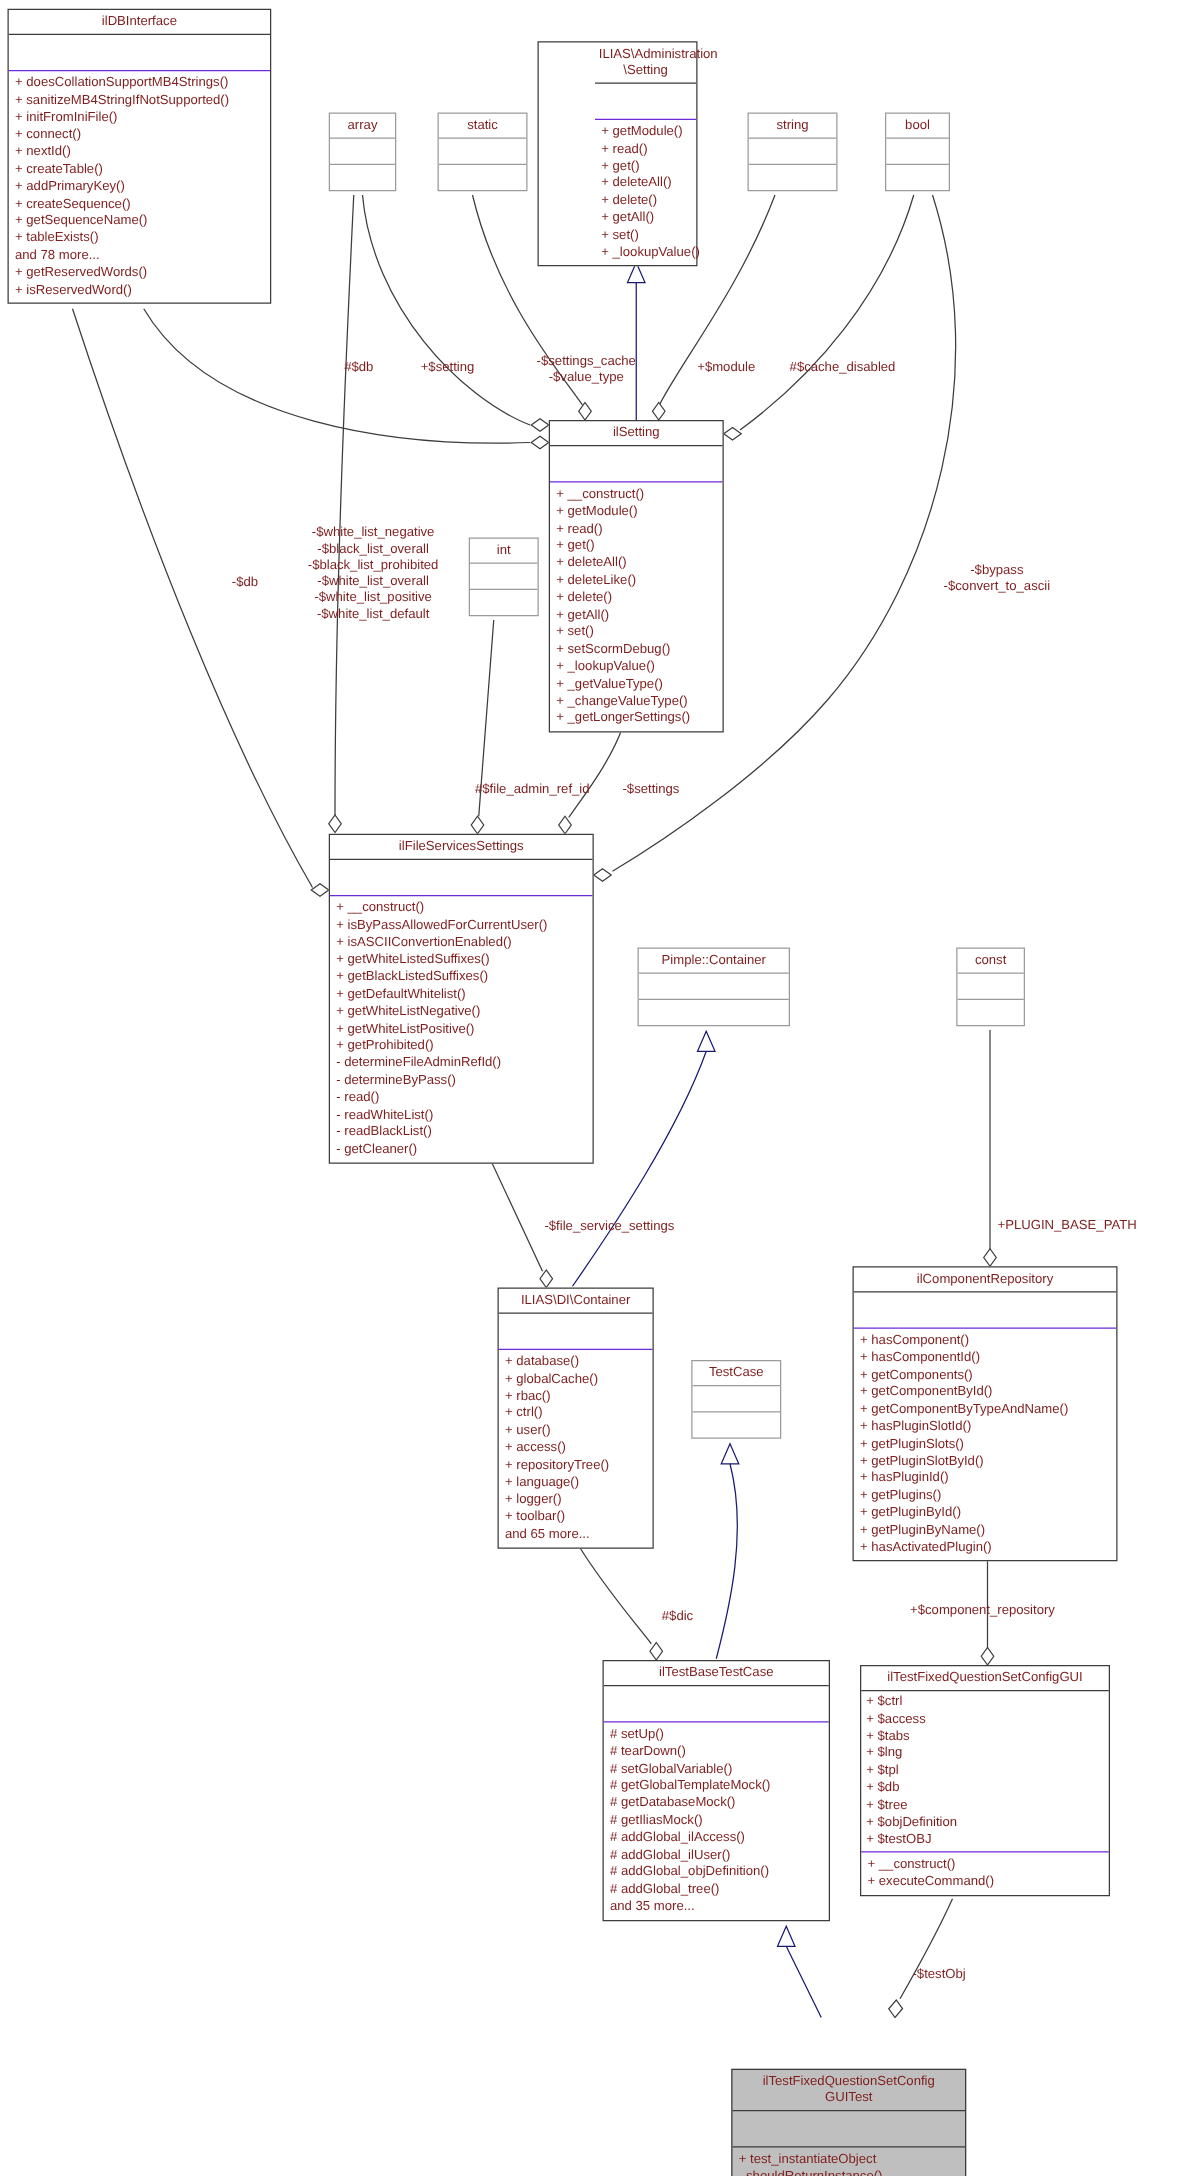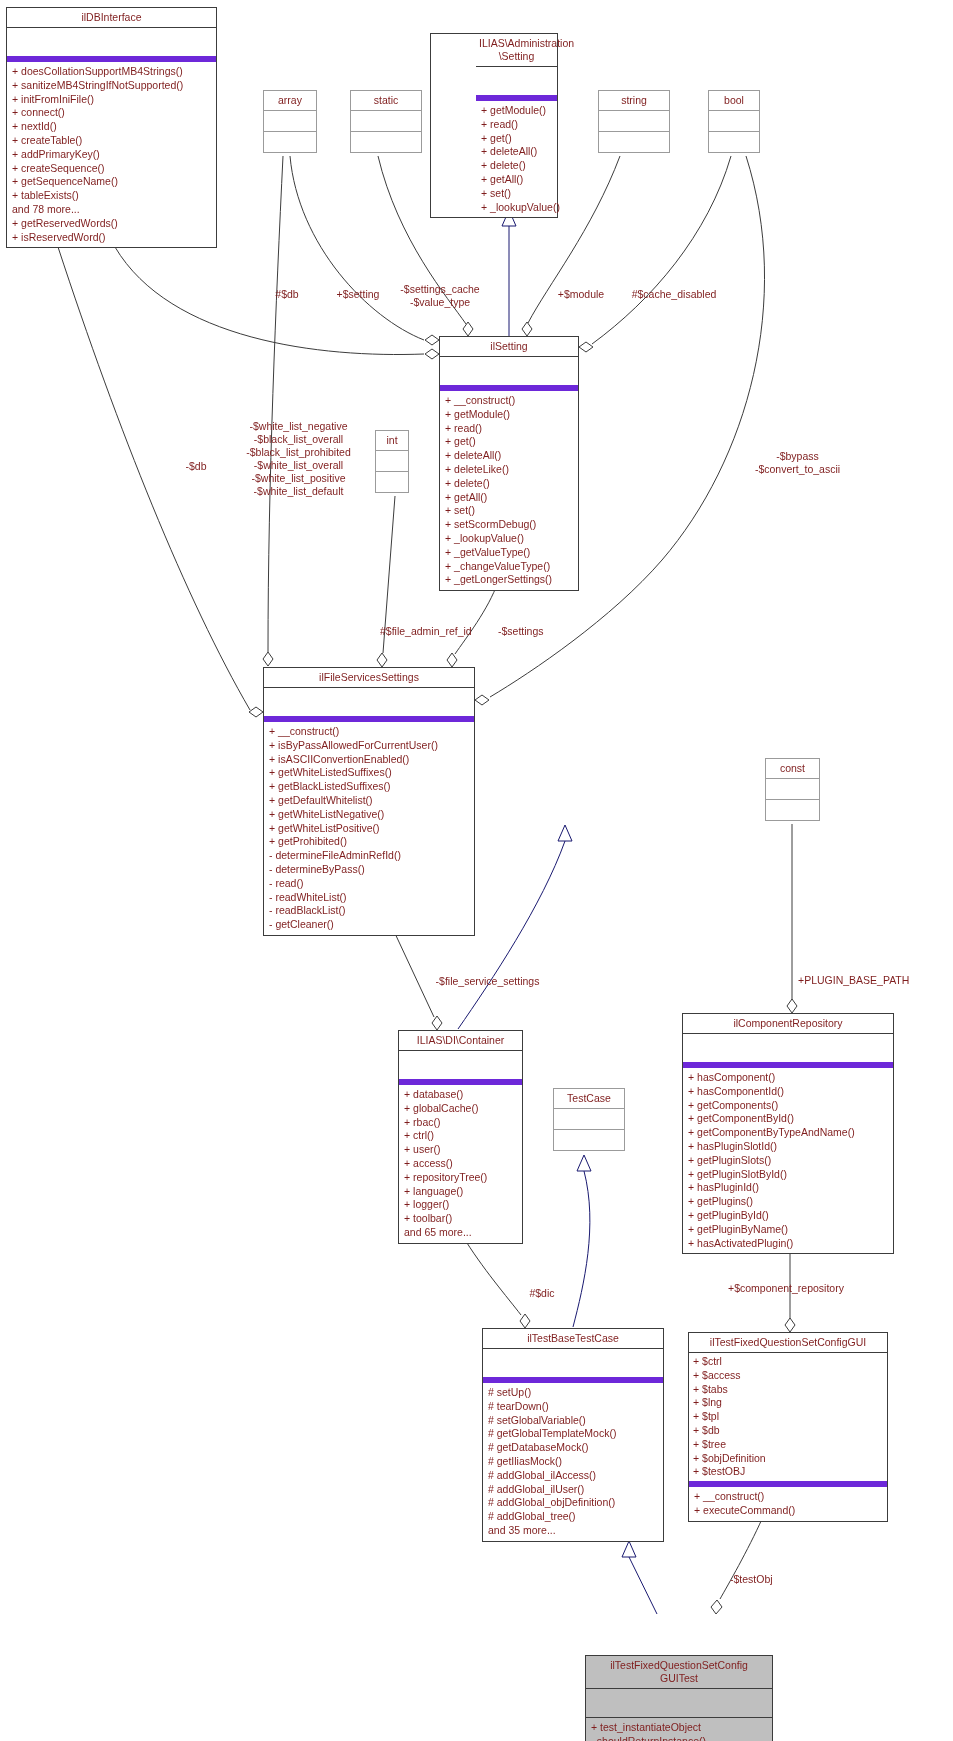--- a/index.html
+++ b/index.html
@@ -2,21 +2,21 @@
 <html><head>
 <meta charset="utf-8">
 <style>
   html,body{margin:0;padding:0;background:#ffffff;}
   .canvas{position:relative;width:953px;height:1741px;background:#fff;
           font-family:"Liberation Sans",sans-serif;color:#7f1d1d;overflow:hidden;}
   svg.edges{position:absolute;left:0;top:0;pointer-events:none;}
   .uml-box{position:absolute;background:#fff;border:1px solid #3c3c3c;box-sizing:border-box;font-size:10.5px;}
   .uml-title{text-align:center;padding:3px 3px;line-height:13px;white-space:pre-line;}
   .uml-attrs{border-top:1px solid #3c3c3c;min-height:24px;padding:2px 4px;}
-  .uml-methods{border-top:6px solid #6d28d9;padding:3px 4px 3px 5px;}
+  .uml-methods{border-top:1px solid #6d28d9;padding:3px 4px 3px 5px;}
   .uml-line{line-height:13.8px;white-space:pre;}
   .type-box{position:absolute;background:#fff;border:1px solid #9b9b9b;box-sizing:border-box;font-size:10.5px;}
   .type-box .uml-title{padding:3px 2px;}
   .type-box .cell{height:20px;border-top:1px solid #9b9b9b;}
   .gray{background:#bfbfbf;}
   .gray .uml-attrs,.gray .uml-methods{border-top:1px solid #3c3c3c;}
   .edge-label{position:absolute;font-size:10.5px;line-height:13px;white-space:pre-line;}
   .c{text-align:center;}
 </style>
 </head>
@@ -147,21 +147,21 @@
         <div class="uml-line">+ getAll()</div>
         <div class="uml-line">+ set()</div>
         <div class="uml-line">+ setScormDebug()</div>
         <div class="uml-line">+ _lookupValue()</div>
         <div class="uml-line">+ _getValueType()</div>
         <div class="uml-line">+ _changeValueType()</div>
         <div class="uml-line">+ _getLongerSettings()</div>
       </div>
   </div>
 
-  <div class="type-box" style="left:375px;top:430px;width:34px;">
+  <div class="type-box" style="left:375px;top:430px;width:56px;">
     <div class="uml-title c">int</div>
     <div class="cell"></div>
     <div class="cell"></div>
   </div>
 
   <div class="uml-box" style="left:263px;top:667px;width:212px;">
     <div class="uml-title">ilFileServicesSettings</div>
     <div class="uml-attrs"></div>
     <div class="uml-methods">
         <div class="uml-line">+ __construct()</div>
@@ -175,20 +175,25 @@
         <div class="uml-line">+ getProhibited()</div>
         <div class="uml-line">- determineFileAdminRefId()</div>
         <div class="uml-line">- determineByPass()</div>
         <div class="uml-line">- read()</div>
         <div class="uml-line">- readWhiteList()</div>
         <div class="uml-line">- readBlackList()</div>
         <div class="uml-line">- getCleaner()</div>
       </div>
   </div>
 
+  <div class="type-box" style="left:510px;top:758px;width:122px;">
+    <div class="uml-title c">Pimple::Container</div>
+    <div class="cell"></div>
+    <div class="cell"></div>
+  </div>
 
   <div class="type-box" style="left:765px;top:758px;width:55px;">
     <div class="uml-title c">const</div>
     <div class="cell"></div>
     <div class="cell"></div>
   </div>
 
   <div class="uml-box" style="left:398px;top:1030px;width:125px;">
     <div class="uml-title">ILIAS\DI\Container</div>
     <div class="uml-attrs"></div>
@@ -276,21 +281,21 @@
     <div class="uml-attrs"></div>
     <div class="uml-methods">
         <div class="uml-line">+ test_instantiateObject</div>
         <div class="uml-line">_shouldReturnInstance()</div>
         <div class="uml-line"># setUp()</div>
       </div>
   </div>
 
   <div class="edge-label c" style="left:257px;top:288px;width:60px;">#$db</div>
   <div class="edge-label c" style="left:327px;top:288px;width:62px;">+$setting</div>
-  <div class="edge-label c" style="left:378px;top:283px;width:124px;">-$settings_cache
+  <div class="edge-label c" style="left:407px;top:283px;width:124px;">-$settings_cache
 -$value_type</div>
   <div class="edge-label c" style="left:549px;top:288px;width:64px;">+$module</div>
   <div class="edge-label c" style="left:612px;top:288px;width:124px;">#$cache_disabled</div>
   <div class="edge-label c" style="left:172px;top:460px;width:48px;">-$db</div>
   <div class="edge-label c" style="left:226px;top:420px;width:145px;">-$white_list_negative
 -$black_list_overall
 -$black_list_prohibited
 -$white_list_overall
 -$white_list_positive
 -$white_list_default</div>

